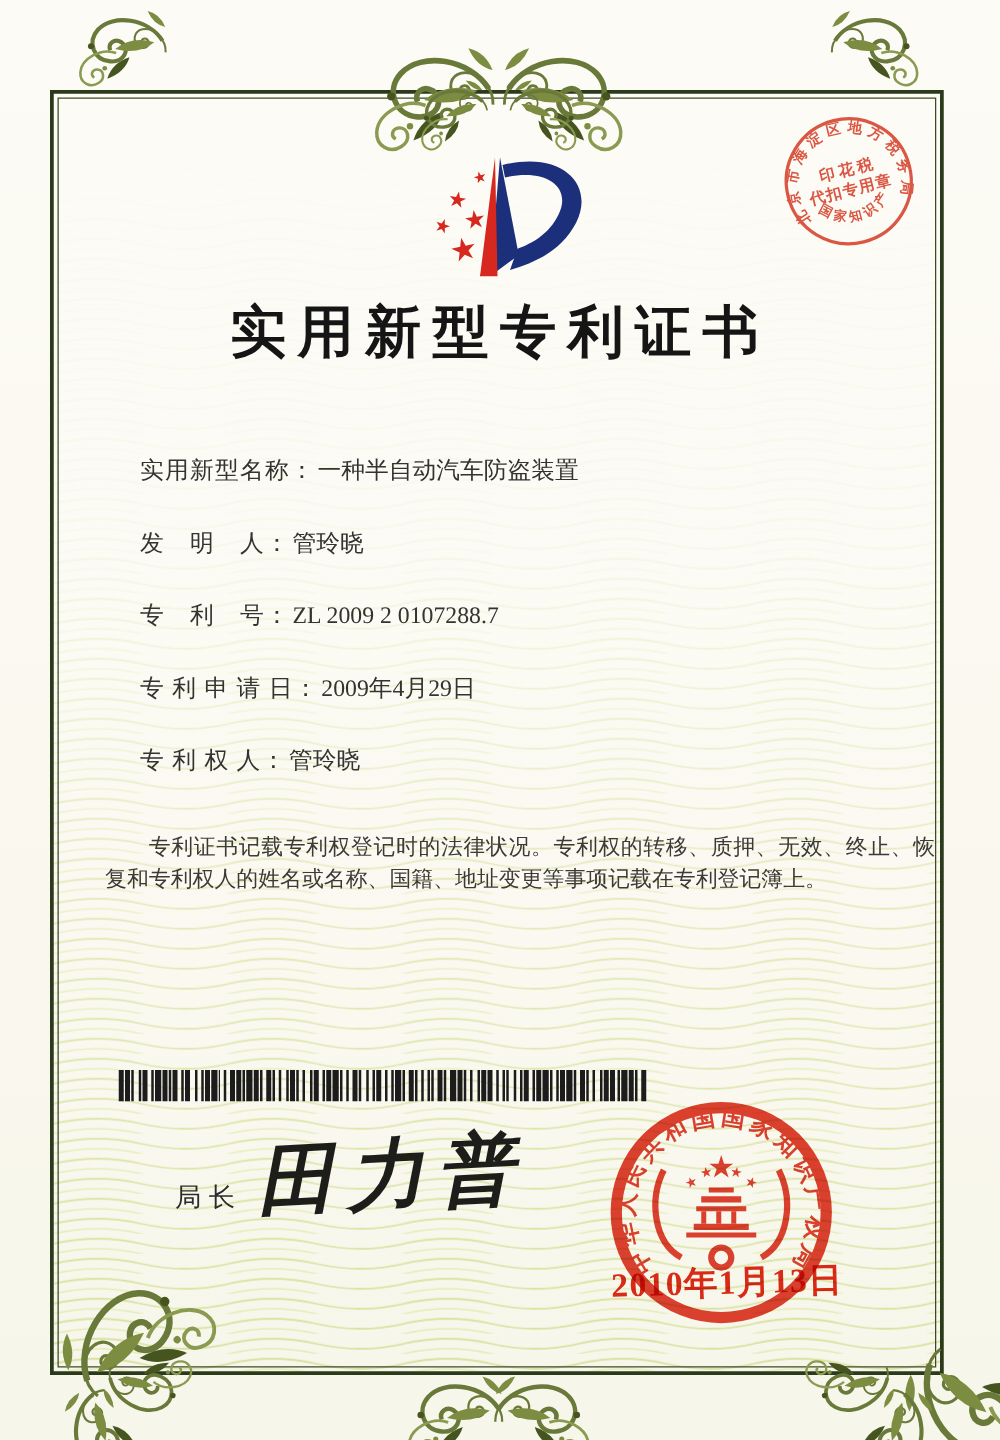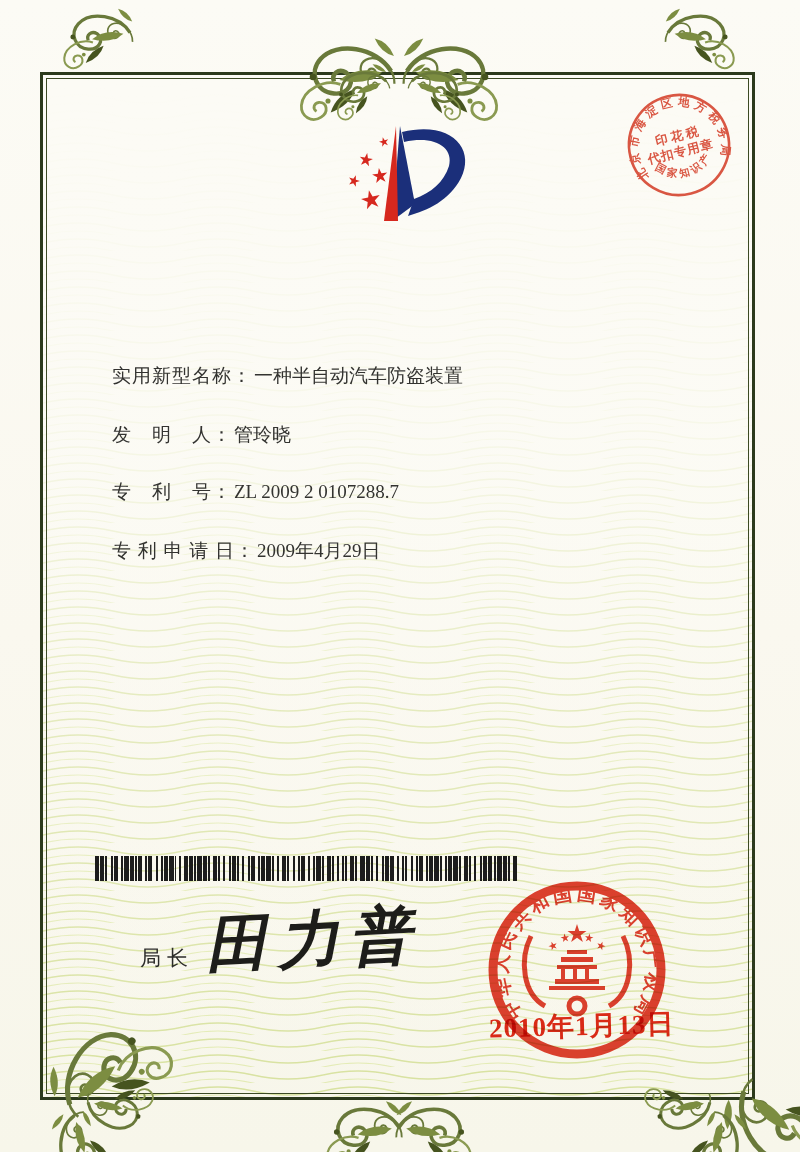--- a/index.html
+++ b/index.html
@@ -163,35 +163,40 @@
 
     <g fill="#d6281e">
       <use href="#star5" transform="translate(54,22) scale(5) rotate(-15)"></use>
       <use href="#star5" transform="translate(36,40) scale(7) rotate(10)"></use>
       <use href="#star5" transform="translate(50,56) scale(8) rotate(-8)"></use>
       <use href="#star5" transform="translate(24,61) scale(6) rotate(18)"></use>
       <use href="#star5" transform="translate(41,80) scale(10) rotate(-12)"></use>
     </g>
   </svg>
 
+  <div class="title">实用新型专利证书</div>
 
   <div class="field f0">
     <span class="lab">实用新型名称：</span><span class="val">一种半自动汽车防盗装置</span>
   </div>
   <div class="field f1">
     <span class="lab">发　明　人：</span><span class="val">管玲晓</span>
   </div>
   <div class="field f2">
     <span class="lab">专　利　号：</span><span class="val">ZL 2009 2 0107288.7</span>
   </div>
   <div class="field f3">
     <span class="lab">专 利 申 请 日：</span><span class="val">2009年4月29日</span>
   </div>
+  <div class="field f4">
+    <span class="lab">专 利 权 人：</span><span class="val">管玲晓</span>
+  </div>
 
   <div class="paras">
+    <p>专利证书记载专利权登记时的法律状况。专利权的转移、质押、无效、终止、恢复和专利权人的姓名或名称、国籍、地址变更等事项记载在专利登记簿上。</p>
   </div>
 
   <div class="barcode" id="barcode">
       <div class="b" style="width: 4px;"></div>
       <div class="g" style="width: 1px;"></div>
       <div class="b" style="width: 4px;"></div>
       <div class="g" style="width: 1px;"></div>
       <div class="b" style="width: 2px;"></div>
       <div class="g" style="width: 4px;"></div>
       <div class="b" style="width: 2px;"></div>

